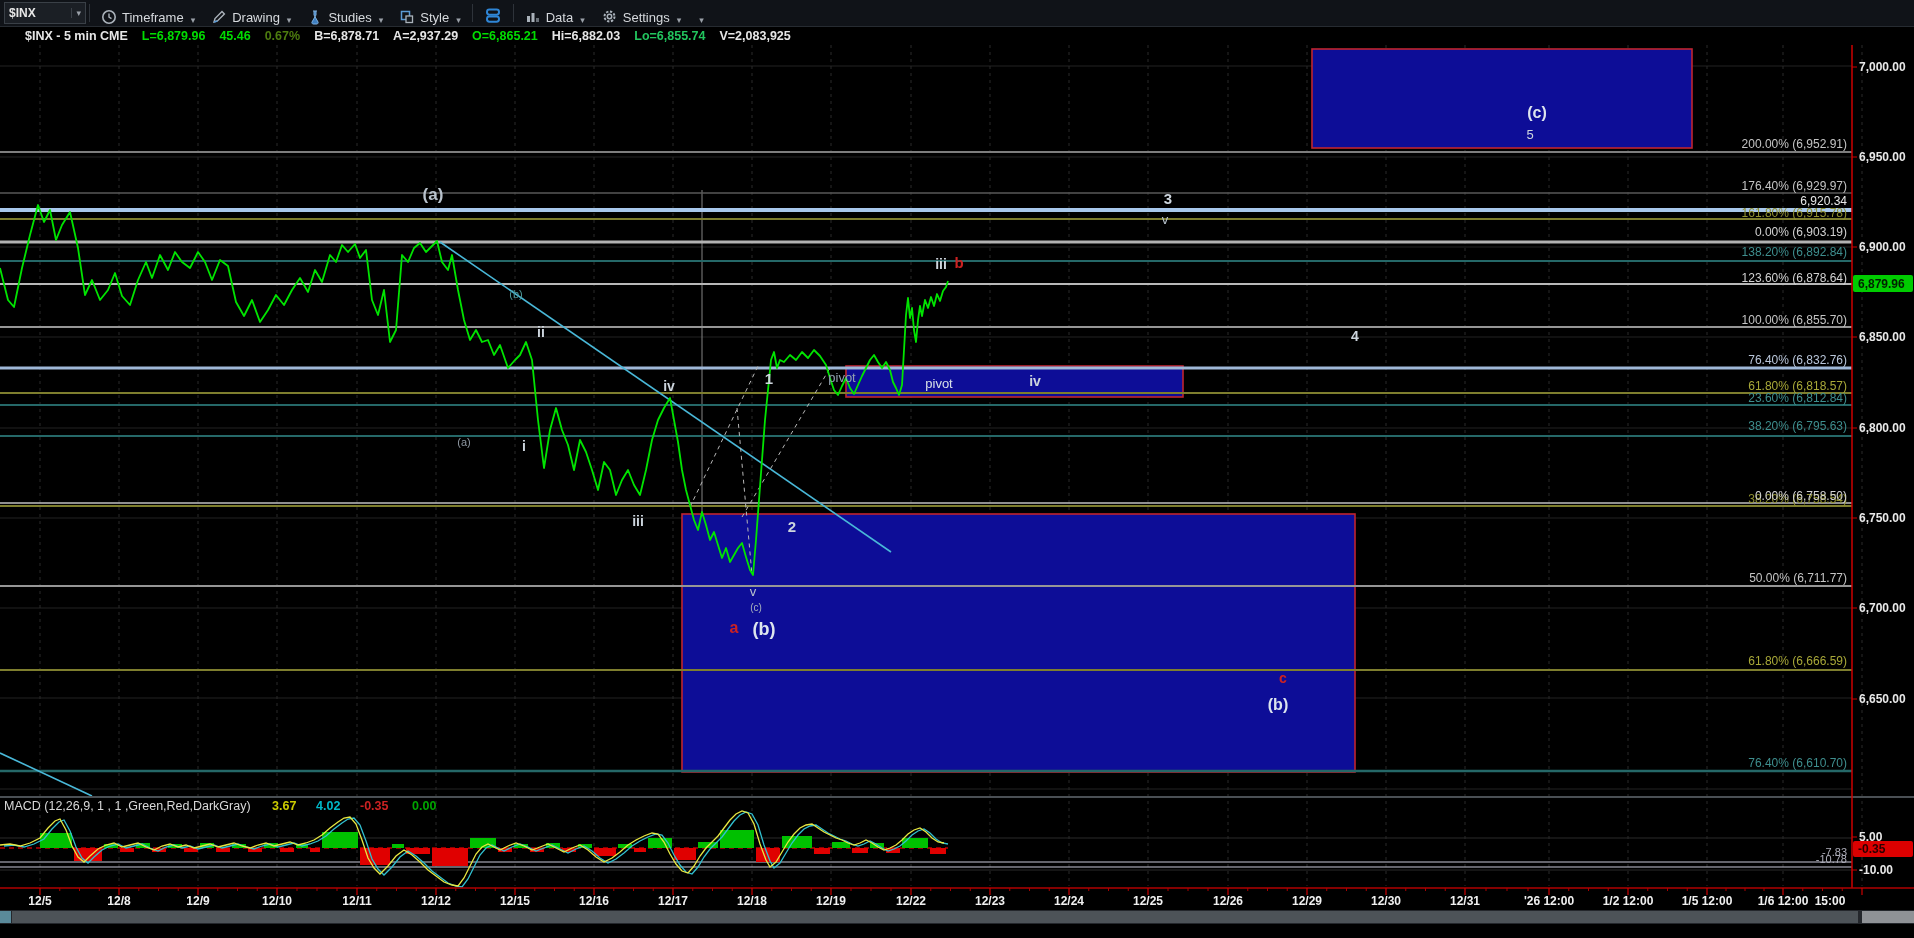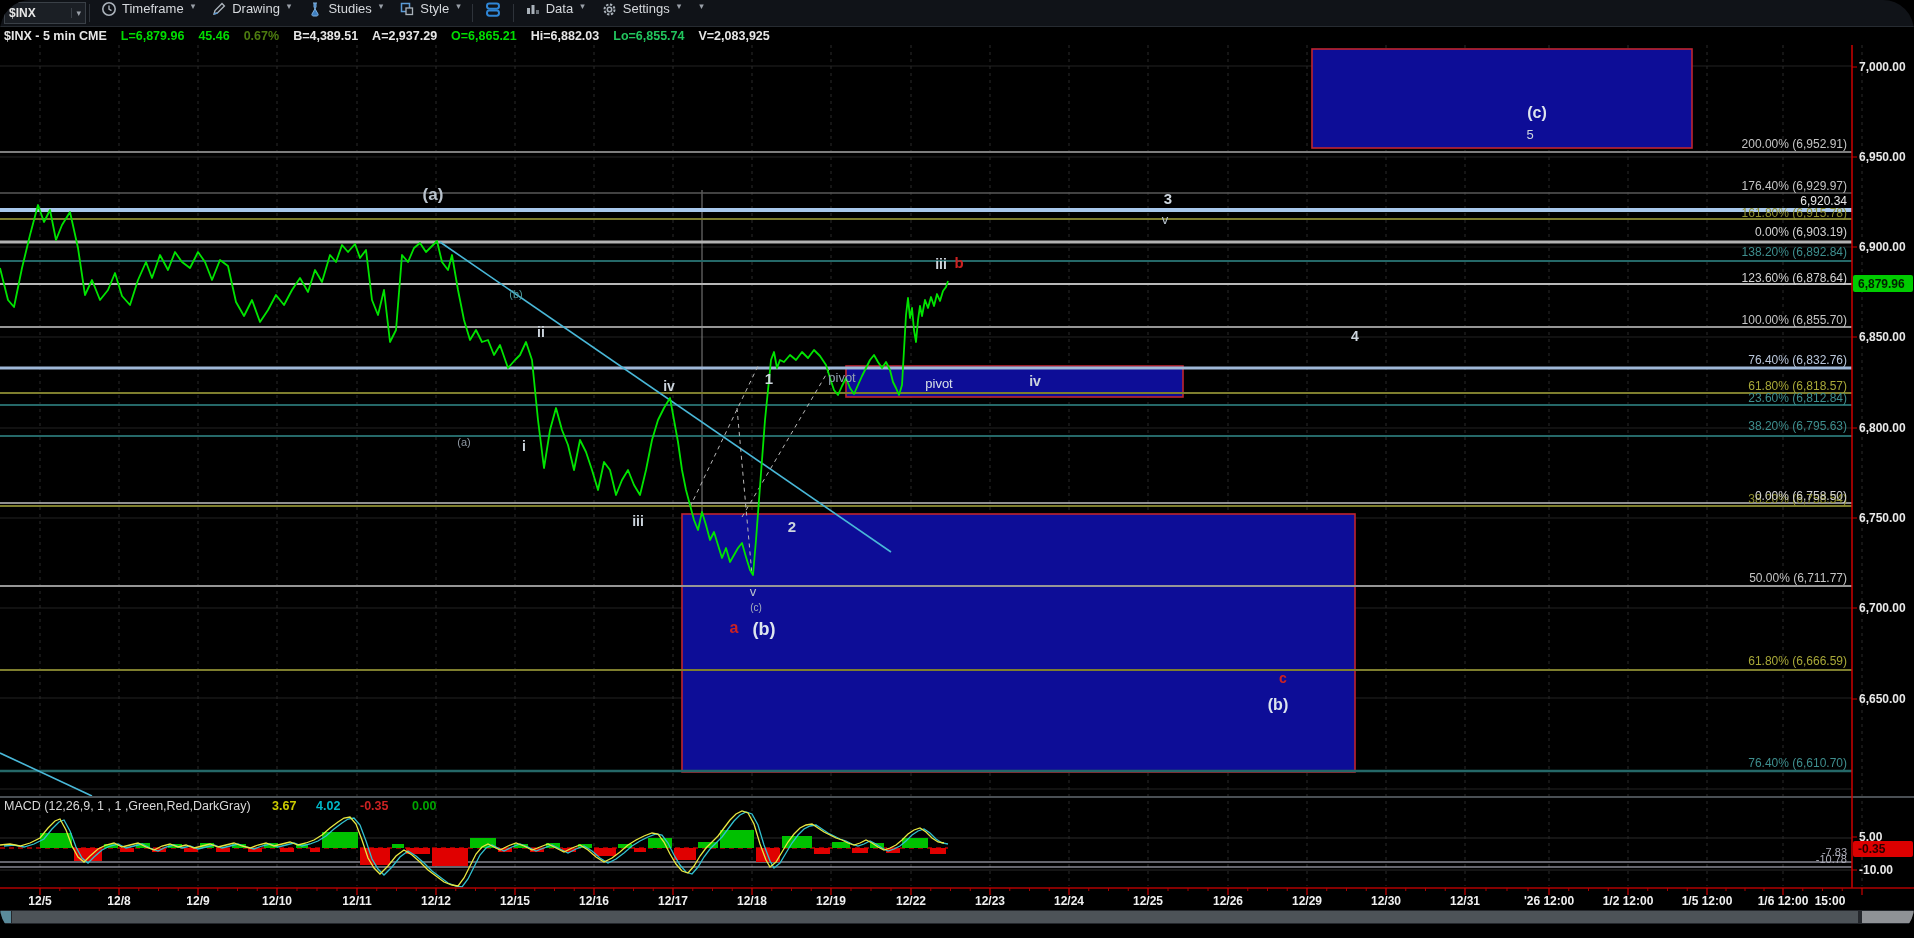--- a/index.html
+++ b/index.html
@@ -1,24 +1,24 @@
 <!DOCTYPE html>
 <html><head>
 <meta charset="utf-8">
 <style>
   html,body{margin:0;padding:0;background:#000;}
   #app{position:relative;width:1914px;height:938px;background:#000;overflow:hidden;
-       font-family:"Liberation Sans","DejaVu Sans",sans-serif;border-radius:31px;}
+       font-family:"Liberation Sans","DejaVu Sans",sans-serif;}
   
   #toolbar{position:absolute;left:0;top:0;width:1914px;height:26px;background:#101318;
            border-bottom:1px solid #262b31;display:flex;align-items:center;z-index:5;}
   .combo{display:flex;align-items:center;background:#1b1f25;border:1px solid #3a4047;
          margin-left:4px;height:20px;width:72px;padding:0 4px;color:#e8e8e8;font-size:12px;font-weight:bold;}
   .combo .arr{margin-left:auto;color:#9aa0a8;font-size:9px;border-left:1px solid #3a4047;padding-left:4px;}
-  .tbtn{display:flex;align-items:flex-start;gap:5px;color:#d6d9dd;font-size:13px;padding:0 8px;height:24px;cursor:default;}
+  .tbtn{display:flex;align-items:flex-end;gap:5px;color:#d6d9dd;font-size:13px;padding:0 8px;height:24px;cursor:default;}
   .tbtn .arr{color:#9aa0a8;font-size:9px;margin-left:2px;}
   .sep{width:1px;height:18px;background:#2e333a;margin:0 3px;}
   .icon{display:inline-block;line-height:0;}
   
   #symbar{position:absolute;left:0;top:26px;width:1914px;height:19px;background:#000;
           display:flex;align-items:center;gap:14px;padding-left:4px;z-index:4;
           font-size:12.5px;font-weight:bold;white-space:nowrap;}
   
   #statusbar{position:absolute;left:0;top:924px;width:1914px;height:14px;background:#d6d3cb;
              font-size:12px;color:#111;text-align:right;line-height:14px;padding-right:6px;
@@ -112,25 +112,25 @@
       </span>
       <span>Settings</span>
       <span class="arr">▾</span>
     </div>
     <div class="tbtn">
       <span class="arr" style="font-size:9px;color:#9aa0a8;">▾</span>
     </div>
   </div>
 
   <div id="symbar">
-      <span style="color: rgb(230, 230, 230);">$INX - 5 min  CME</span>
+      <span style="color: rgb(230, 230, 230); margin-left: 21px;">$INX - 5 min  CME</span>
       <span style="color: rgb(0, 221, 0);">L=6,879.96</span>
       <span style="color: rgb(0, 221, 0);">45.46</span>
       <span style="color: #4d7c0f;">0.67%</span>
-      <span style="color: rgb(230, 230, 230);">B=4,389.51</span>
+      <span style="color: rgb(230, 230, 230);">B=6,878.71</span>
       <span style="color: rgb(230, 230, 230);">A=2,937.29</span>
       <span style="color: rgb(0, 221, 0); text-align: right;">O=6,865.21</span>
       <span style="color: rgb(230, 230, 230);">Hi=6,882.03</span>
       <span style="color: #22c55e;">Lo=6,855.74</span>
       <span style="color: rgb(230, 230, 230);">V=2,083,925</span>
     </div>
 
   <svg id="chart" width="1914" height="938" viewBox="0 0 1914 938" style="position:absolute;left:0;top:0;">
       <rect x="0" y="45" width="1914" height="879" fill="#000"></rect>
       <line x1="0" y1="66" x2="1852" y2="66" stroke="#232323" stroke-width="1"></line>

